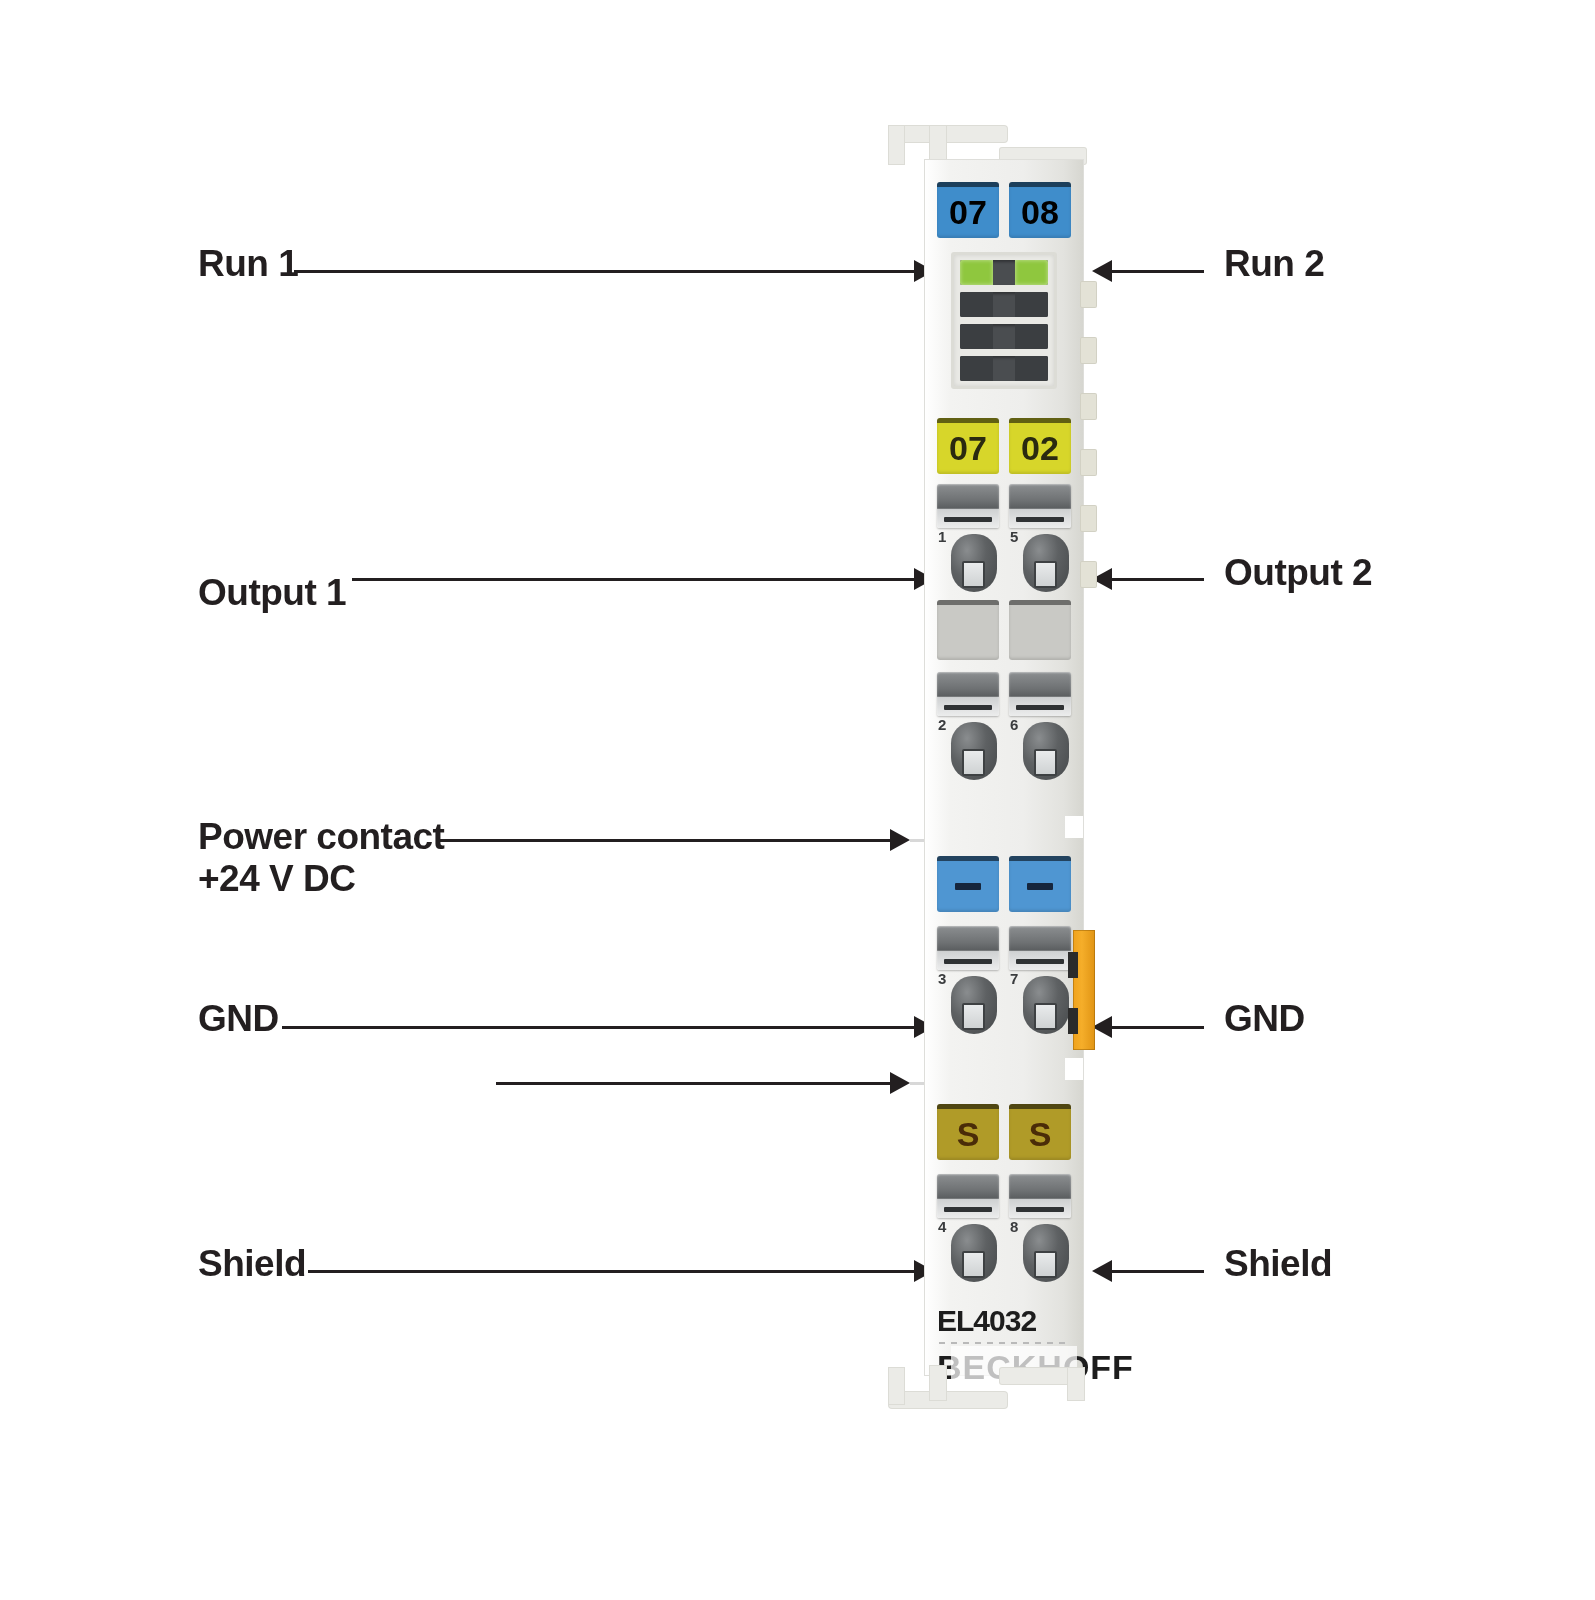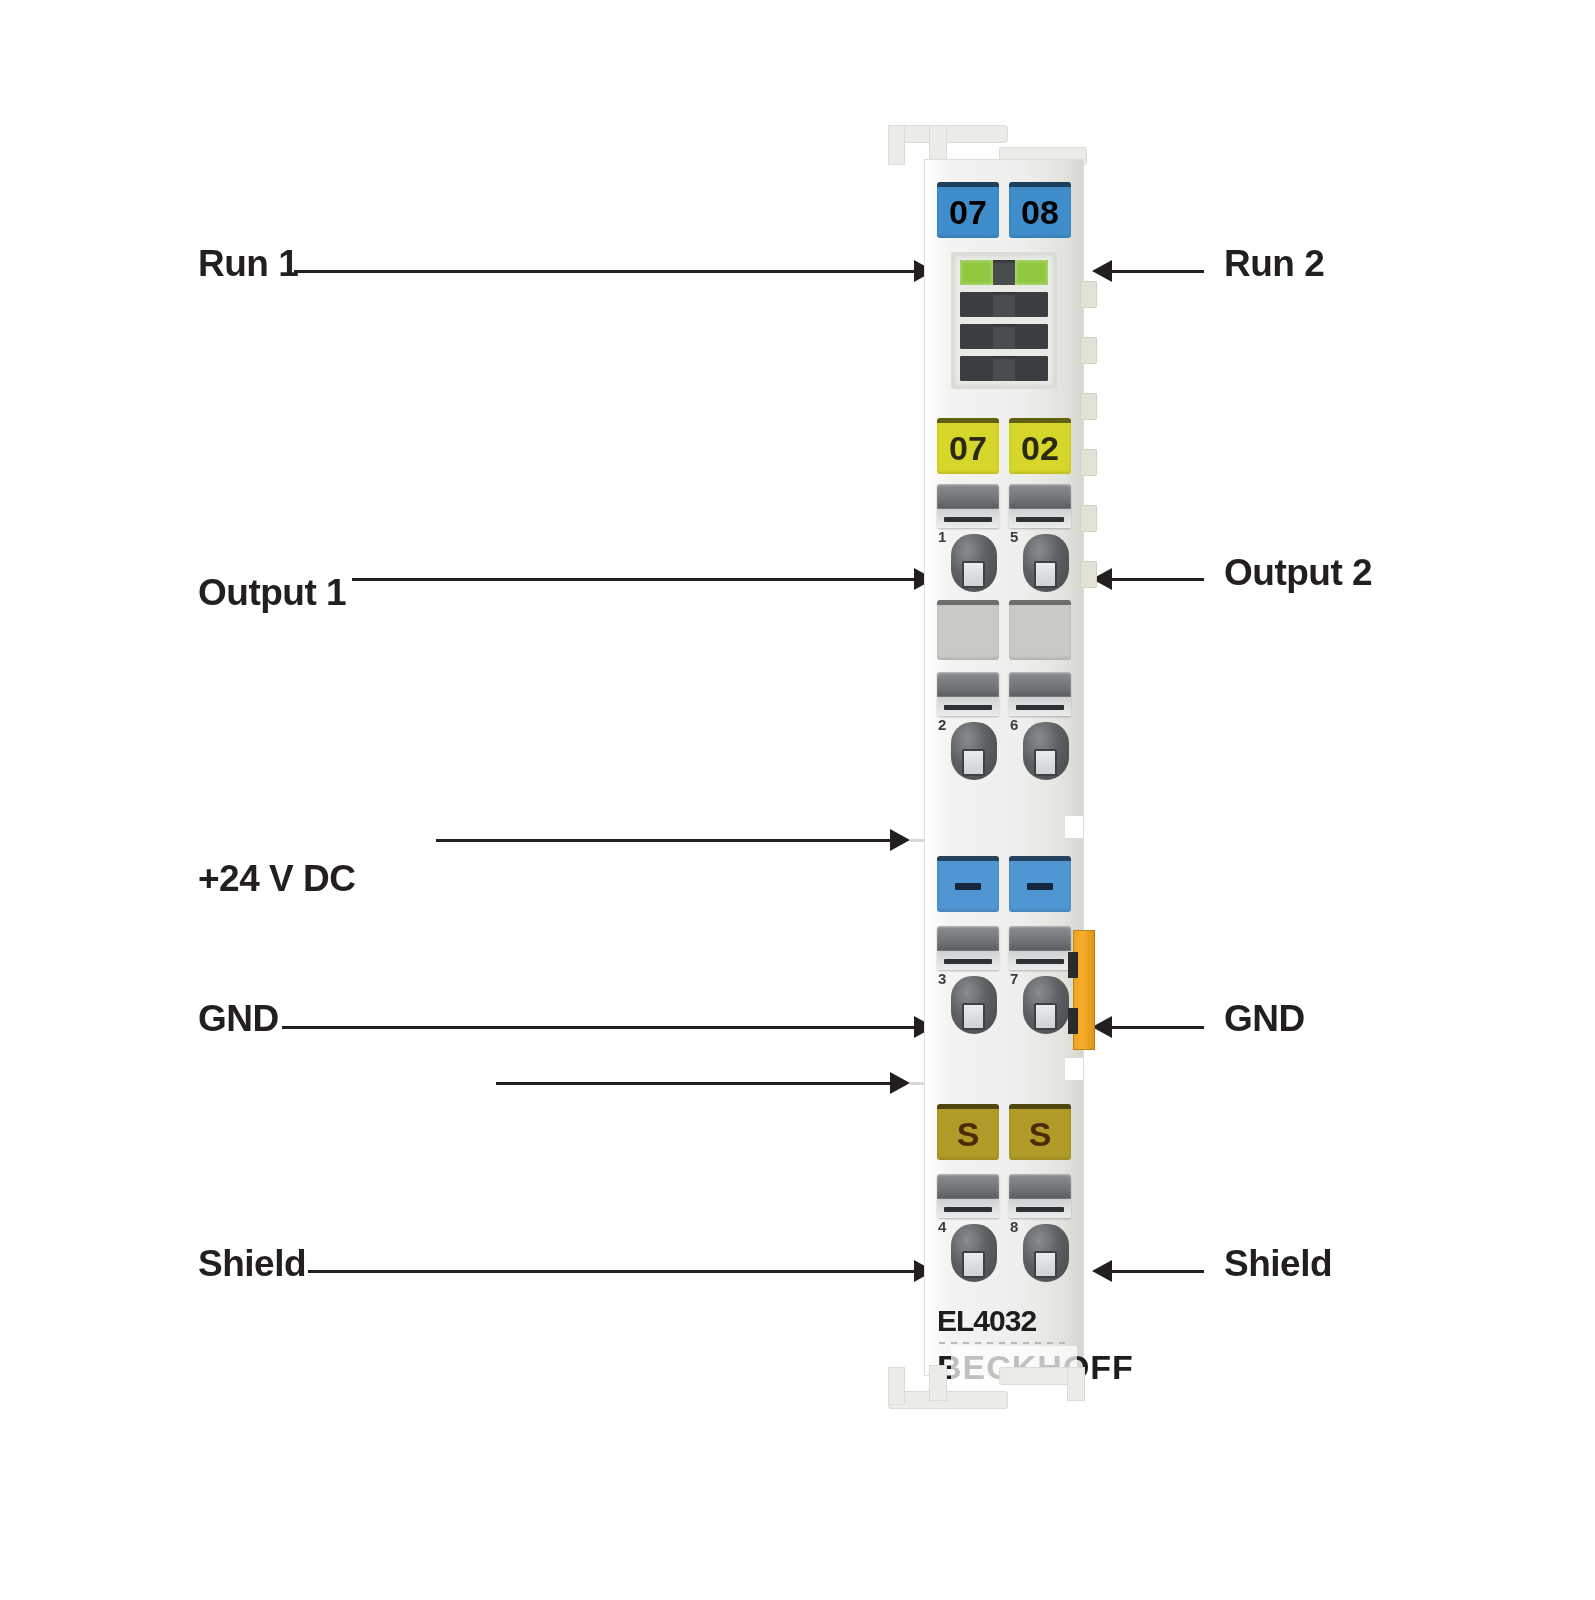--- a/index.html
+++ b/index.html
@@ -259,20 +259,21 @@
 <div id="page">
 
   <div class="callout-text" style="left:198px; top:241px;">Run 1</div>
   <div class="leader" style="left:294px; top:270px; width:624px;"></div>
   <div class="arrow-head to-right" style="left:914px; top:260px;"></div>
 
   <div class="callout-text" style="left:198px; top:570px;">Output 1</div>
   <div class="leader" style="left:352px; top:578px; width:566px;"></div>
   <div class="arrow-head to-right" style="left:914px; top:568px;"></div>
 
+  <div class="callout-text" style="left:198px; top:814px;">Power contact</div>
   <div class="callout-text" style="left:198px; top:856px;">+24 V DC</div>
   <div class="leader" style="left:436px; top:839px; width:458px;"></div>
   <div class="arrow-head to-right" style="left:890px; top:829px;"></div>
   <div class="leader-faint" style="left:910px; top:839px; width:34px;"></div>
 
   <div class="callout-text" style="left:198px; top:996px;">GND</div>
   <div class="leader" style="left:282px; top:1026px; width:636px;"></div>
   <div class="arrow-head to-right" style="left:914px; top:1016px;"></div>
 
   <div class="leader" style="left:496px; top:1082px; width:398px;"></div>

